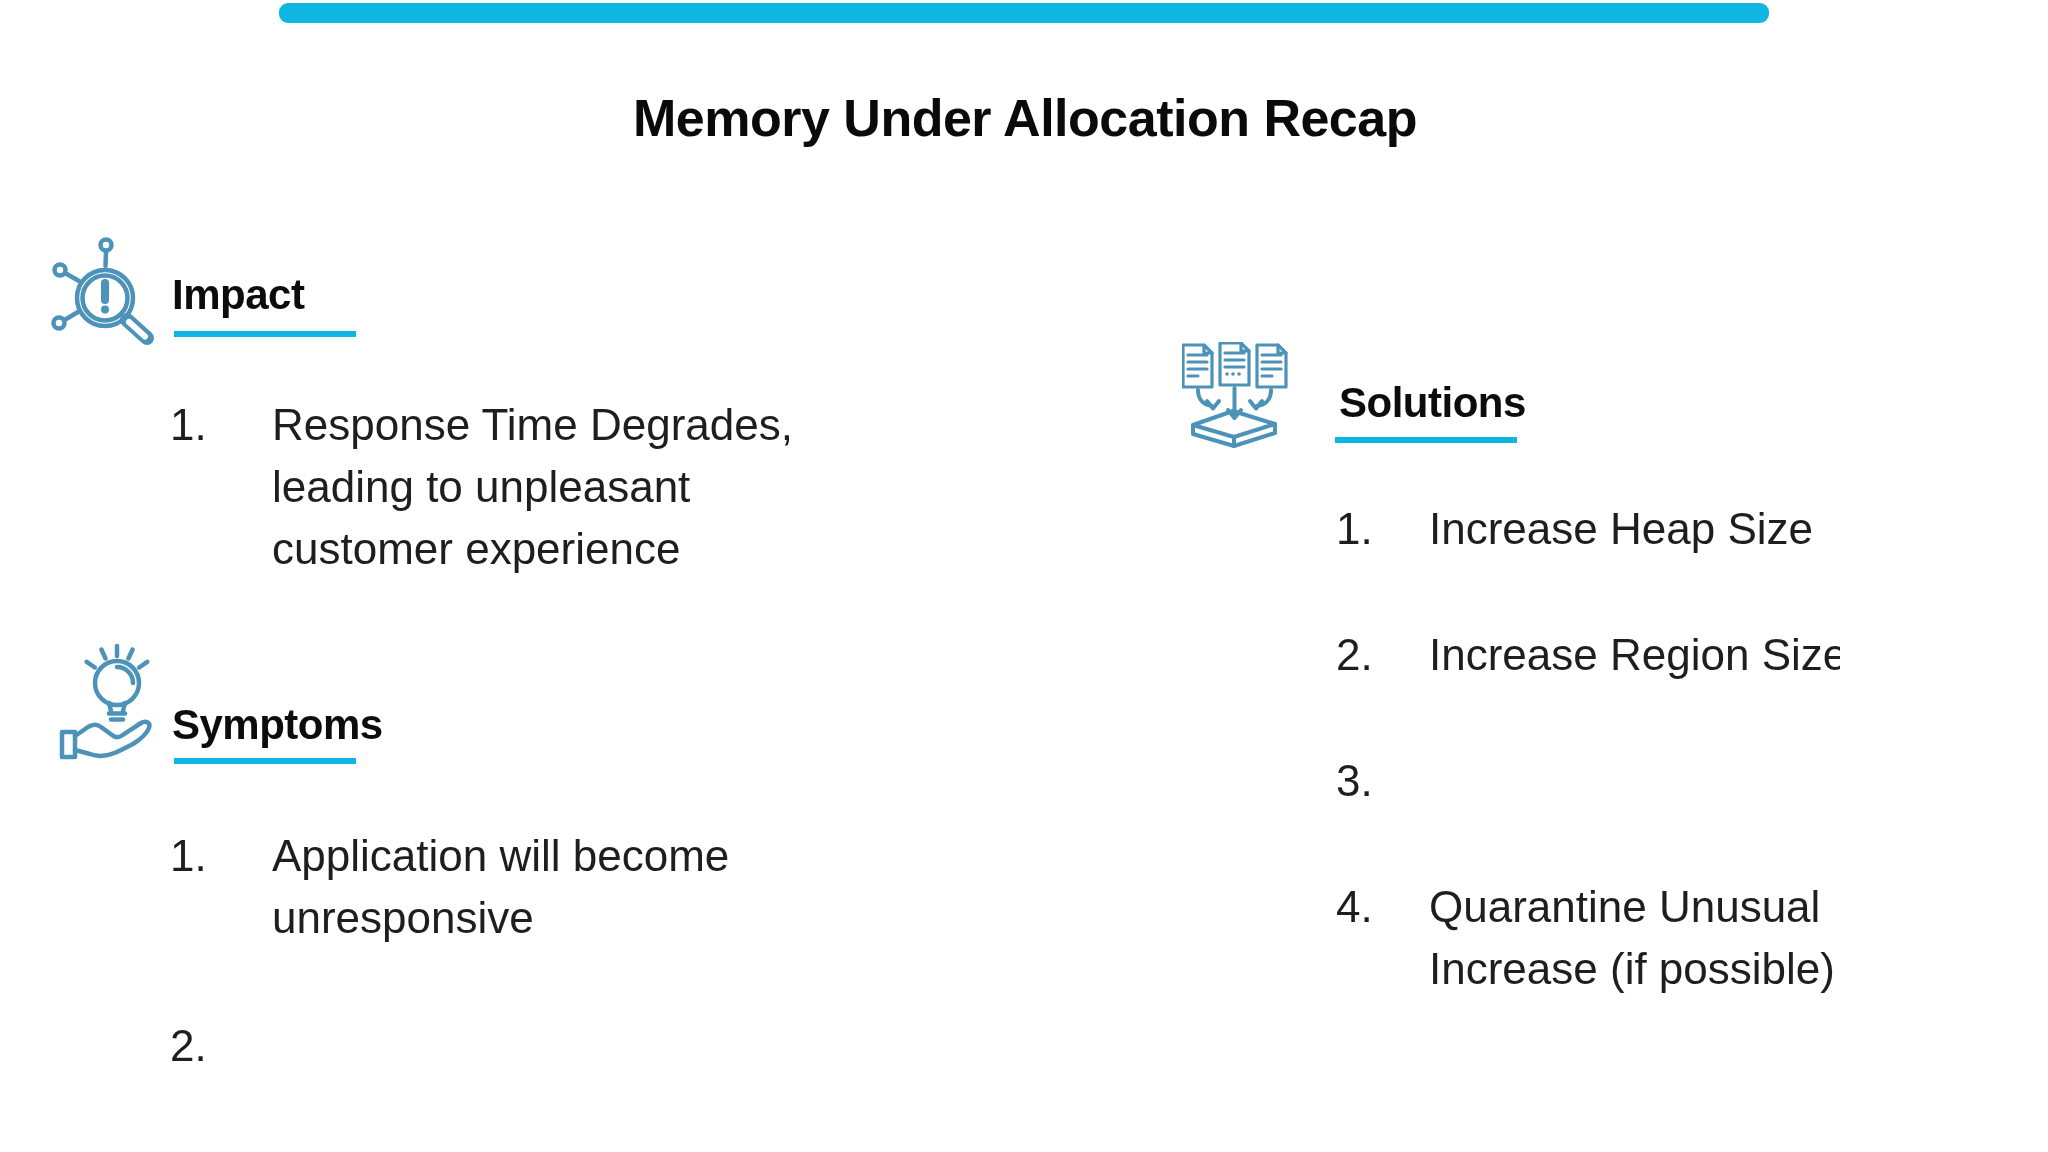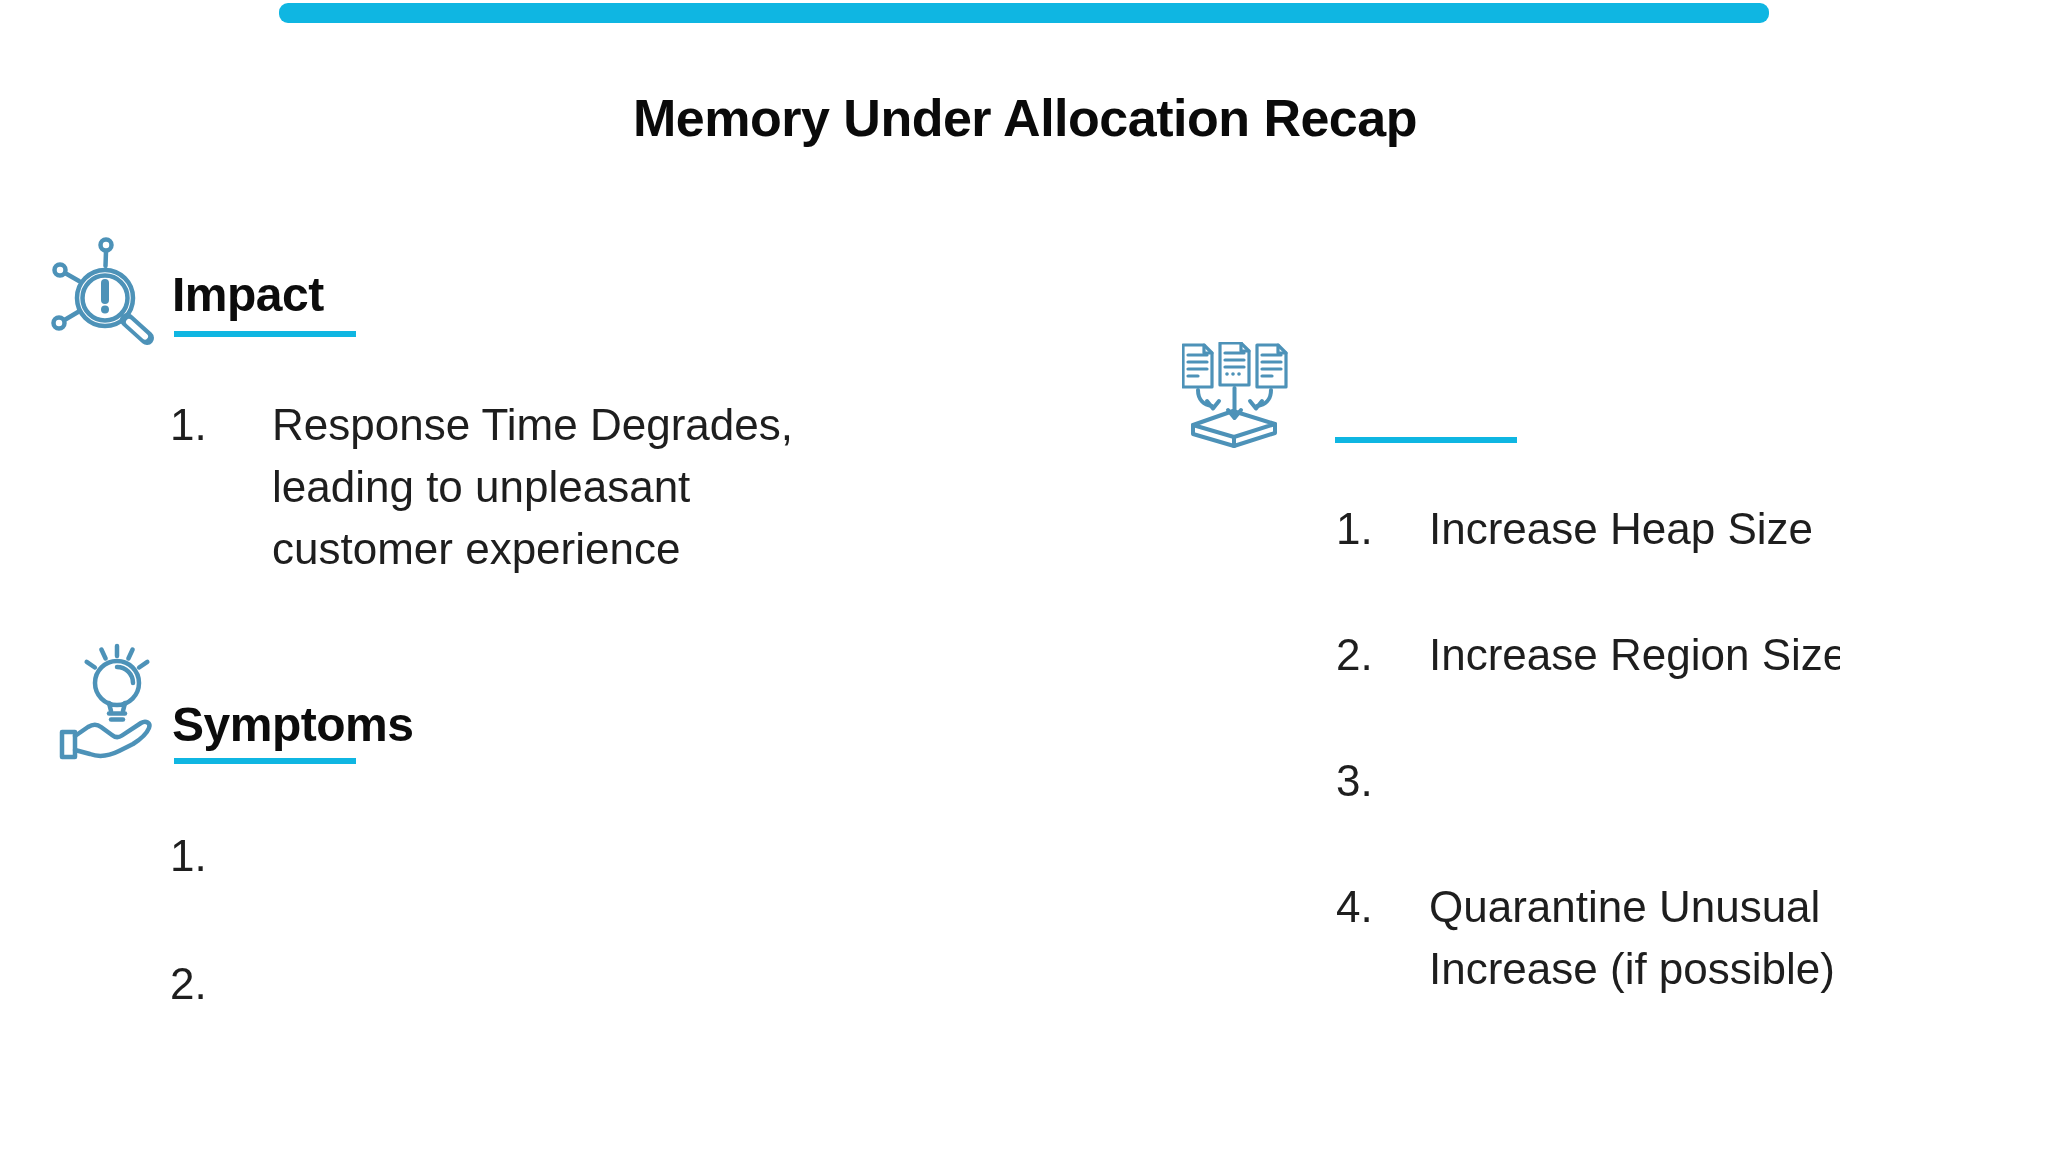--- a/index.html
+++ b/index.html
@@ -17,21 +17,21 @@
     background:var(--accent,#0fb6e2);
   }
   .title{
     position:absolute;left:280px;top:90px;width:1490px;
     margin:0;text-align:center;
     font-size:52px;line-height:56px;font-weight:bold;color:#0a0a0a;
     letter-spacing:-0.5px;
   }
   .heading{
     position:absolute;margin:0;
-    font-size:48px;line-height:60px;font-weight:bold;color:#0c0c0c;
+    font-size:42px;line-height:60px;font-weight:bold;color:#0c0c0c;
     letter-spacing:-0.5px;white-space:nowrap;
   }
   .rule{
     position:absolute;width:182px;height:6px;
     background:var(--accent,#0fb6e2);
   }
   .icon{position:absolute;color:var(--icon,#4d92b8);}
   ol.items{
     position:absolute;margin:0;padding:0;
     list-style:none;counter-reset:li;
@@ -111,20 +111,21 @@
     <line x1="59" y1="75.5" x2="75" y2="75.5"></line>
     <line x1="61" y1="81.5" x2="73" y2="81.5"></line>
     <rect x="12" y="94" width="13" height="25"></rect>
     <path d="M 25,98 L 38,89 C 43,86 47,86 51,89 L 62,97 C 65,99.5 69,99.5 72,97.5 L 91,85 C 96,82 101,85 99,90 C 97,95 91,101 83,106 L 69,113 C 59,118 48,119 40,116 L 25,112"></path>
   </svg>
   <h2 id="symptoms-heading" class="heading">Symptoms</h2>
   <div id="symptoms-rule" class="rule"></div>
   <ol id="symptoms-list" class="items">
     <li class="gap66">
       <span class="num"></span>
+      <span class="txt w580">Application will become unresponsive</span>
     </li>
     <li>
       <span class="num"></span>
     </li>
   </ol>
 
   <svg id="solutions-icon" class="icon" width="106" height="106" viewBox="0 0 106 106" fill="none" stroke="currentColor" stroke-width="3.2" stroke-linecap="round" stroke-linejoin="round">
     <path d="M 1,3 L 22,3 L 30,11 L 30,45 L 1,45 Z"></path>
     <path d="M 22,3 L 22,11 L 30,11"></path>
     <path d="M 6,13 L 25,13 M 6,20 L 25,20 M 6,27 L 25,27 M 6,34 L 16,34"></path>
@@ -140,20 +141,21 @@
     <path d="M 16,48 C 16,58 22,63 30,64" stroke-width="4"></path>
     <path d="M 25,59 L 31,66.5 L 37,59" stroke-width="4"></path>
     <path d="M 89,48 C 89,58 83,63 75,64" stroke-width="4"></path>
     <path d="M 80,59 L 74,66.5 L 68,59" stroke-width="4"></path>
     <path d="M 52.5,46 L 52.5,73" stroke-width="4"></path>
     <path d="M 46,68 L 52.5,76 L 59,68" stroke-width="4"></path>
     <path d="M 11,83 L 51,69 L 93,82 L 52,95 Z" stroke-width="4"></path>
     <path d="M 11,83 L 11,92 L 52,104 L 93,91 L 93,82" stroke-width="4"></path>
     <path d="M 52,95 L 52,104" stroke-width="4"></path>
   </svg>
+  <h2 id="solutions-heading" class="heading">Solutions</h2>
   <div id="solutions-rule" class="rule"></div>
   <ol id="solutions-list" class="items sol">
     <li>
       <span class="num"></span>
       <span class="txt nowrap">Increase Heap Size</span>
     </li>
     <li>
       <span class="num"></span>
       <span class="txt nowrap">Increase Region Size</span>
     </li>

